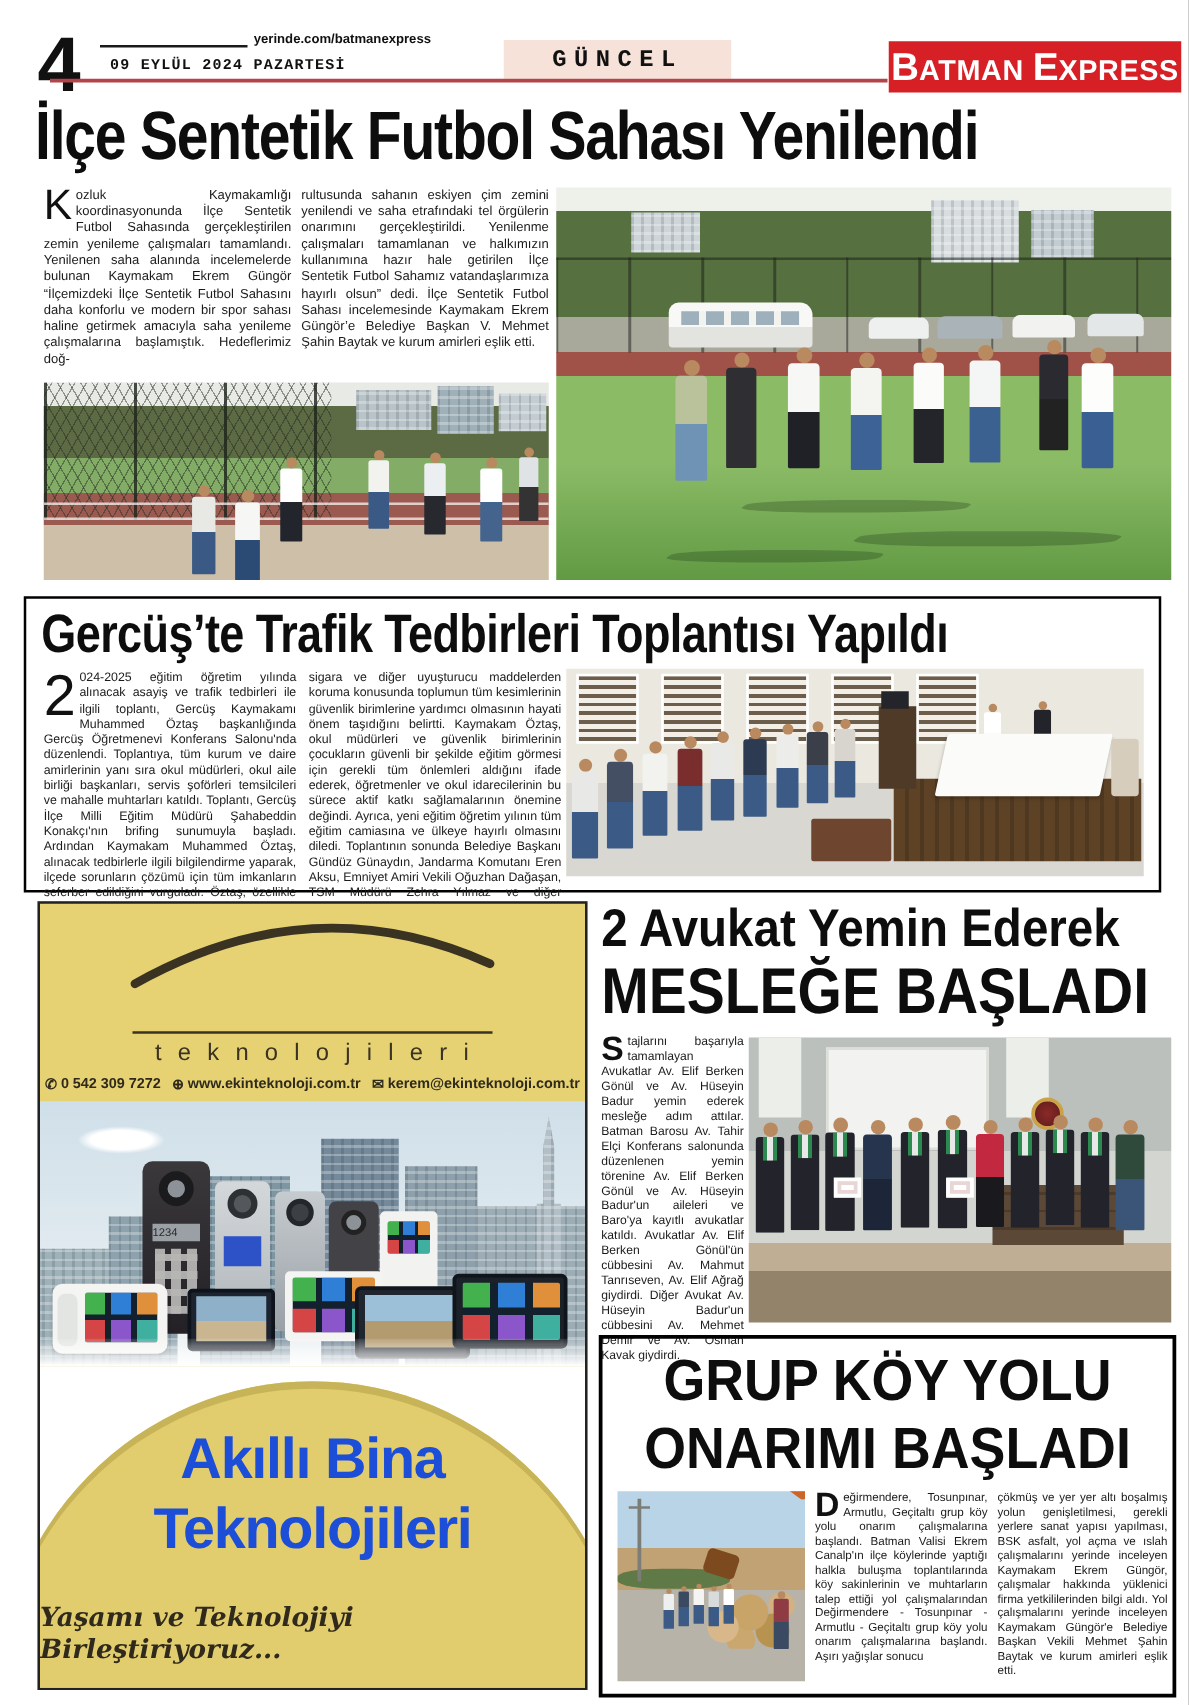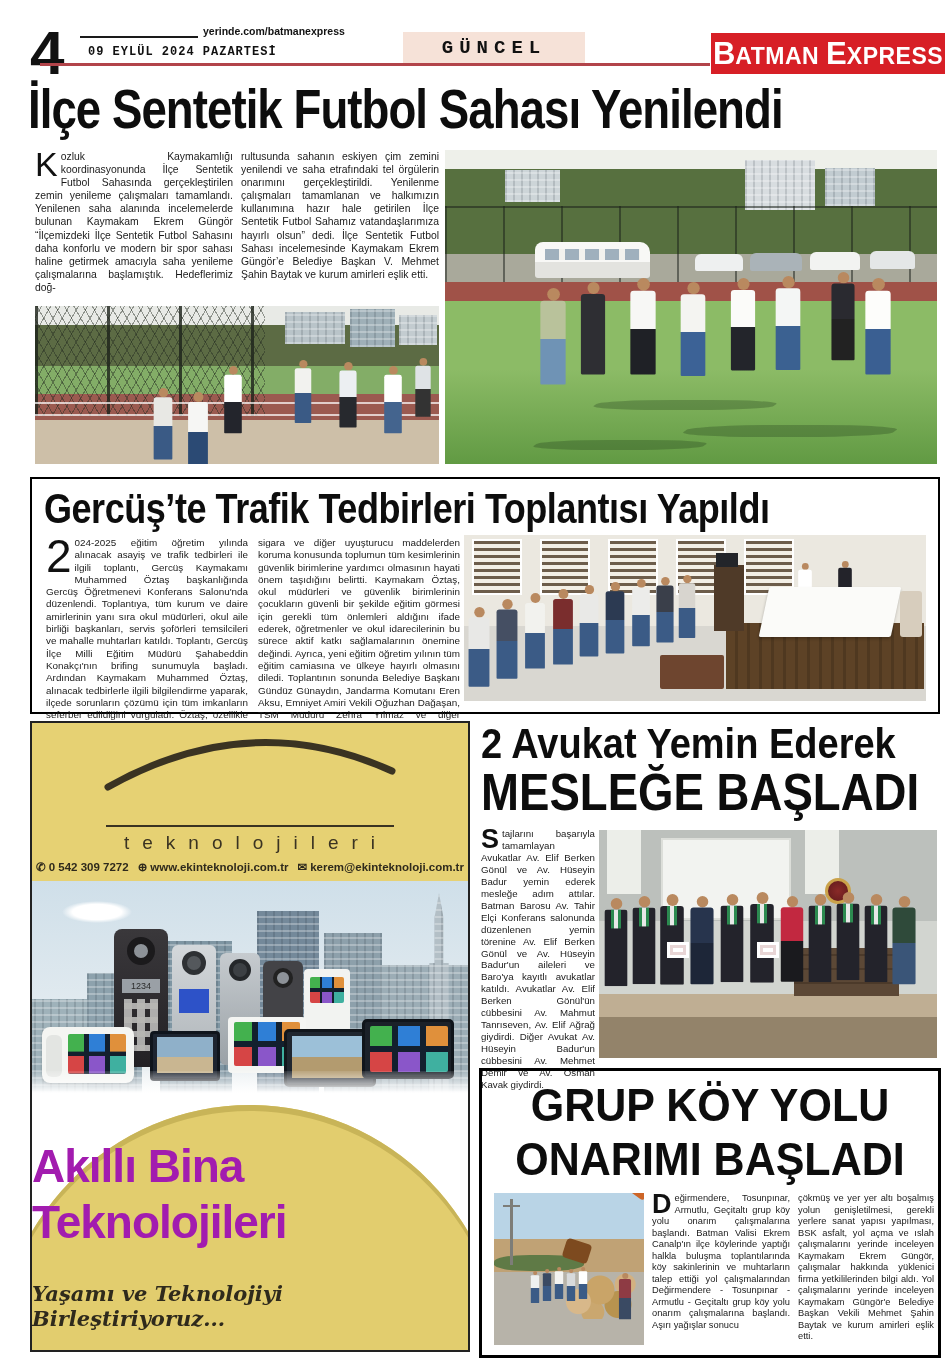--- a/index.html
+++ b/index.html
@@ -60,22 +60,22 @@
   .adbox{background:#e6d173;border:2px solid #222}
   .adlogo{width:100%;text-align:center;color:#3a3322;line-height:1}
   .adlogo .b{font-weight:800;font-size:58px;letter-spacing:-2px}
   .adlogo .g{font-weight:300;font-size:58px;letter-spacing:-1px}
   .adsub{display:inline-block;border-top:2px solid #3a3322;padding:5px 6px 0 18px;
          font-size:19px;letter-spacing:13px;font-weight:500;color:#3a3322}
   .contact{display:flex;justify-content:center;align-items:center;gap:9px;
            font-size:11.5px;font-weight:700;color:#2f2a1c}
   .contact .ci{display:flex;align-items:center;gap:3px;white-space:nowrap}
   .dome{position:absolute;border-radius:50%;background:#e2cd6e;box-shadow:inset 0 6px 0 #c8b458}
-  .adtitle{position:absolute;width:100%;text-align:left;font-weight:800;font-size:46px;
-           color:#a21caf;letter-spacing:-1px}
+  .adtitle{position:absolute;width:100%;text-align:center;font-weight:800;font-size:46px;
+           color:#1d4ed8;letter-spacing:-1px}
   .slogan{position:absolute;width:100%;text-align:left;font-family:"DejaVu Serif",serif;
           font-style:italic;font-weight:700;font-size:21px;color:#2f2a1c}
   .box{border:2px solid #000}
   .boxthick{border:3px solid #000}
   .ctr{width:100%;text-align:center}
 </style>
 </head>
 <body>
 
 <div class="page">
@@ -140,21 +140,21 @@
     <div class="pr" style="left:95px;top:138px;--s:1.15;--shirt:#b9c29b;--pants:#6f93b5"></div>
     <div class="pr" style="left:135px;top:132px;--s:1.1;--shirt:#2e2e33;--pants:#2e2e33"></div>
     <div class="pr" style="left:185px;top:128px;--s:1.15;--shirt:#f7f7f5;--pants:#1f2126"></div>
     <div class="pr" style="left:235px;top:132px;--s:1.12;--shirt:#f4f4f1;--pants:#3c6296"></div>
     <div class="pr" style="left:285px;top:128px;--s:1.1;--shirt:#fbfbf9;--pants:#23252b"></div>
     <div class="pr" style="left:330px;top:126px;--s:1.12;--shirt:#f4f6f5;--pants:#3b6191"></div>
     <div class="pr" style="left:385px;top:122px;--s:1.05;--shirt:#2a2a30;--pants:#222222"></div>
     <div class="pr" style="left:420px;top:128px;--s:1.15;--shirt:#fdfdfb;--pants:#3a5f92"></div>
   </div>
 
-  <div class="abs box" style="left:30px;top:477px;width:910px;height:237px">
+  <div class="abs box" style="left:19px;top:477px;width:910px;height:237px">
     <div class="abs hl nowrap" style="left:12px;top:5px;font-size:40px;letter-spacing:-.5px;transform:scale(.9,1.08);transform-origin:left top">Gercüş’te Trafik Tedbirleri Toplantısı Yapıldı</div>
     <div class="abs bodytxt just" style="left:14px;top:58px;width:202px;height:170px;font-size:9.9px;line-height:12.3px">
       <span class="dc" style="font-size:46px;line-height:37px;margin:1px 3px 0 0">2</span><span>024-2025 eğitim öğretim yılında alınacak asayiş ve trafik tedbirleri ile ilgili toplantı, Gercüş Kaymakamı Muhammed Öztaş başkanlığında Gercüş Öğretmenevi Konferans Salonu'nda düzenlendi.  Toplantıya, tüm kurum ve daire amirlerinin yanı sıra okul müdürleri, okul aile birliği başkanları, servis şoförleri temsilcileri ve mahalle muhtarları katıldı. Toplantı, Gercüş İlçe Milli Eğitim Müdürü Şahabeddin Konakçı'nın brifing sunumuyla başladı. Ardından Kaymakam Muhammed Öztaş, alınacak tedbirlerle ilgili bilgilendirme yaparak, ilçede sorunların çözümü için tüm imkanların seferber edildiğini vurguladı. Öztaş, özellikle çocukları metamfetamin, elektronik</span>
     </div>
     <div class="abs bodytxt just" style="left:226px;top:58px;width:202px;height:170px;font-size:9.9px;line-height:12.3px">sigara ve diğer uyuşturucu maddelerden koruma konusunda toplumun tüm kesimlerinin güvenlik birimlerine yardımcı olmasının hayati önem taşıdığını belirtti. Kaymakam Öztaş, okul müdürleri ve güvenlik birimlerinin çocukların güvenli bir şekilde eğitim görmesi için gerekli tüm önlemleri aldığını ifade ederek, öğretmenler ve okul idarecilerinin bu sürece aktif katkı sağlamalarının önemine değindi. Ayrıca, yeni eğitim öğretim yılının tüm eğitim camiasına ve ülkeye hayırlı olmasını diledi. Toplantının sonunda Belediye Başkanı Gündüz Günaydın, Jandarma Komutanı Eren Aksu, Emniyet Amiri Vekili Oğuzhan Dağaşan, TSM Müdürü Zehra Yılmaz ve diğer katılımcılara teşekkür edildi.</div>
 
     <div class="abs photo" style="left:432px;top:56px;width:462px;height:166px;background:
         linear-gradient(to bottom,#ebe8e0 0 55%,#d9d7d1 55% 100%)">
       <div class="blind" style="left:8px;top:4px;width:50px;height:56px"></div>
       <div class="blind" style="left:76px;top:4px;width:50px;height:56px"></div>
@@ -207,21 +207,21 @@
       <div class="cloud" style="left:30px;top:20px;width:70px;height:22px"></div>
       <div class="bld" style="left:-6px;top:118px;width:70px;height:94px;--c:#9fb2ba"></div>
       <div class="bld" style="left:55px;top:92px;width:55px;height:120px;--c:#8da2ad"></div>
       <div class="bld" style="left:128px;top:60px;width:72px;height:152px;--c:#7e95a2"></div>
       <div class="bld" style="left:225px;top:30px;width:62px;height:182px;--c:#74899a"></div>
       <div class="bld" style="left:292px;top:52px;width:58px;height:160px;--c:#8da0ab"></div>
       <div class="bld" style="left:348px;top:84px;width:88px;height:128px;--c:#9cadb6"></div>
       <div class="bld" style="left:385px;top:12px;width:44px;height:200px;--c:#b3bfc6;clip-path:polygon(28% 100%,28% 35%,40% 35%,40% 12%,50% 0,60% 12%,60% 35%,72% 35%,72% 100%)"></div>
       <div style="position:absolute;left:82px;top:48px;width:54px;height:138px;border-radius:8px;background:linear-gradient(#3a383b,#232125)">
         <div style="position:absolute;left:13px;top:8px;width:28px;height:28px;border-radius:50%;background:#8d9298;border:7px solid #1b1a1c"></div>
-        <div style="position:absolute;left:8px;top:50px;width:38px;height:14px;background:#9aa0a6;color:#2b2b2b;font-size:9px;text-align:center;line-height:14px">1234</div>
+        <div style="position:absolute;left:8px;top:50px;width:38px;height:14px;background:#9aa0a6;color:#2b2b2b;font-size:9px;text-align:left;line-height:14px">1234</div>
         <div style="position:absolute;left:10px;top:70px;width:34px;height:52px;background:
             repeating-linear-gradient(0deg,rgba(235,235,232,.85) 0 6px,transparent 6px 14px),
             repeating-linear-gradient(90deg,rgba(235,235,232,.85) 0 8px,transparent 8px 13px);background-blend-mode:multiply;opacity:.8"></div>
       </div>
       <div style="position:absolute;left:140px;top:64px;width:44px;height:122px;border-radius:6px;background:linear-gradient(#d4d8db,#aeb4b8)">
         <div style="position:absolute;left:10px;top:6px;width:24px;height:24px;border-radius:50%;background:#54585c;border:5px solid #2e3134"></div>
         <div style="position:absolute;left:7px;top:44px;width:30px;height:24px;background:#2d52c8"></div>
       </div>
       <div style="position:absolute;left:188px;top:72px;width:40px;height:112px;border-radius:6px;background:linear-gradient(#c6cbcf,#9aa1a6)">
         <div style="position:absolute;left:9px;top:6px;width:22px;height:22px;border-radius:50%;background:#3c4044;border:4px solid #24272a"></div>

